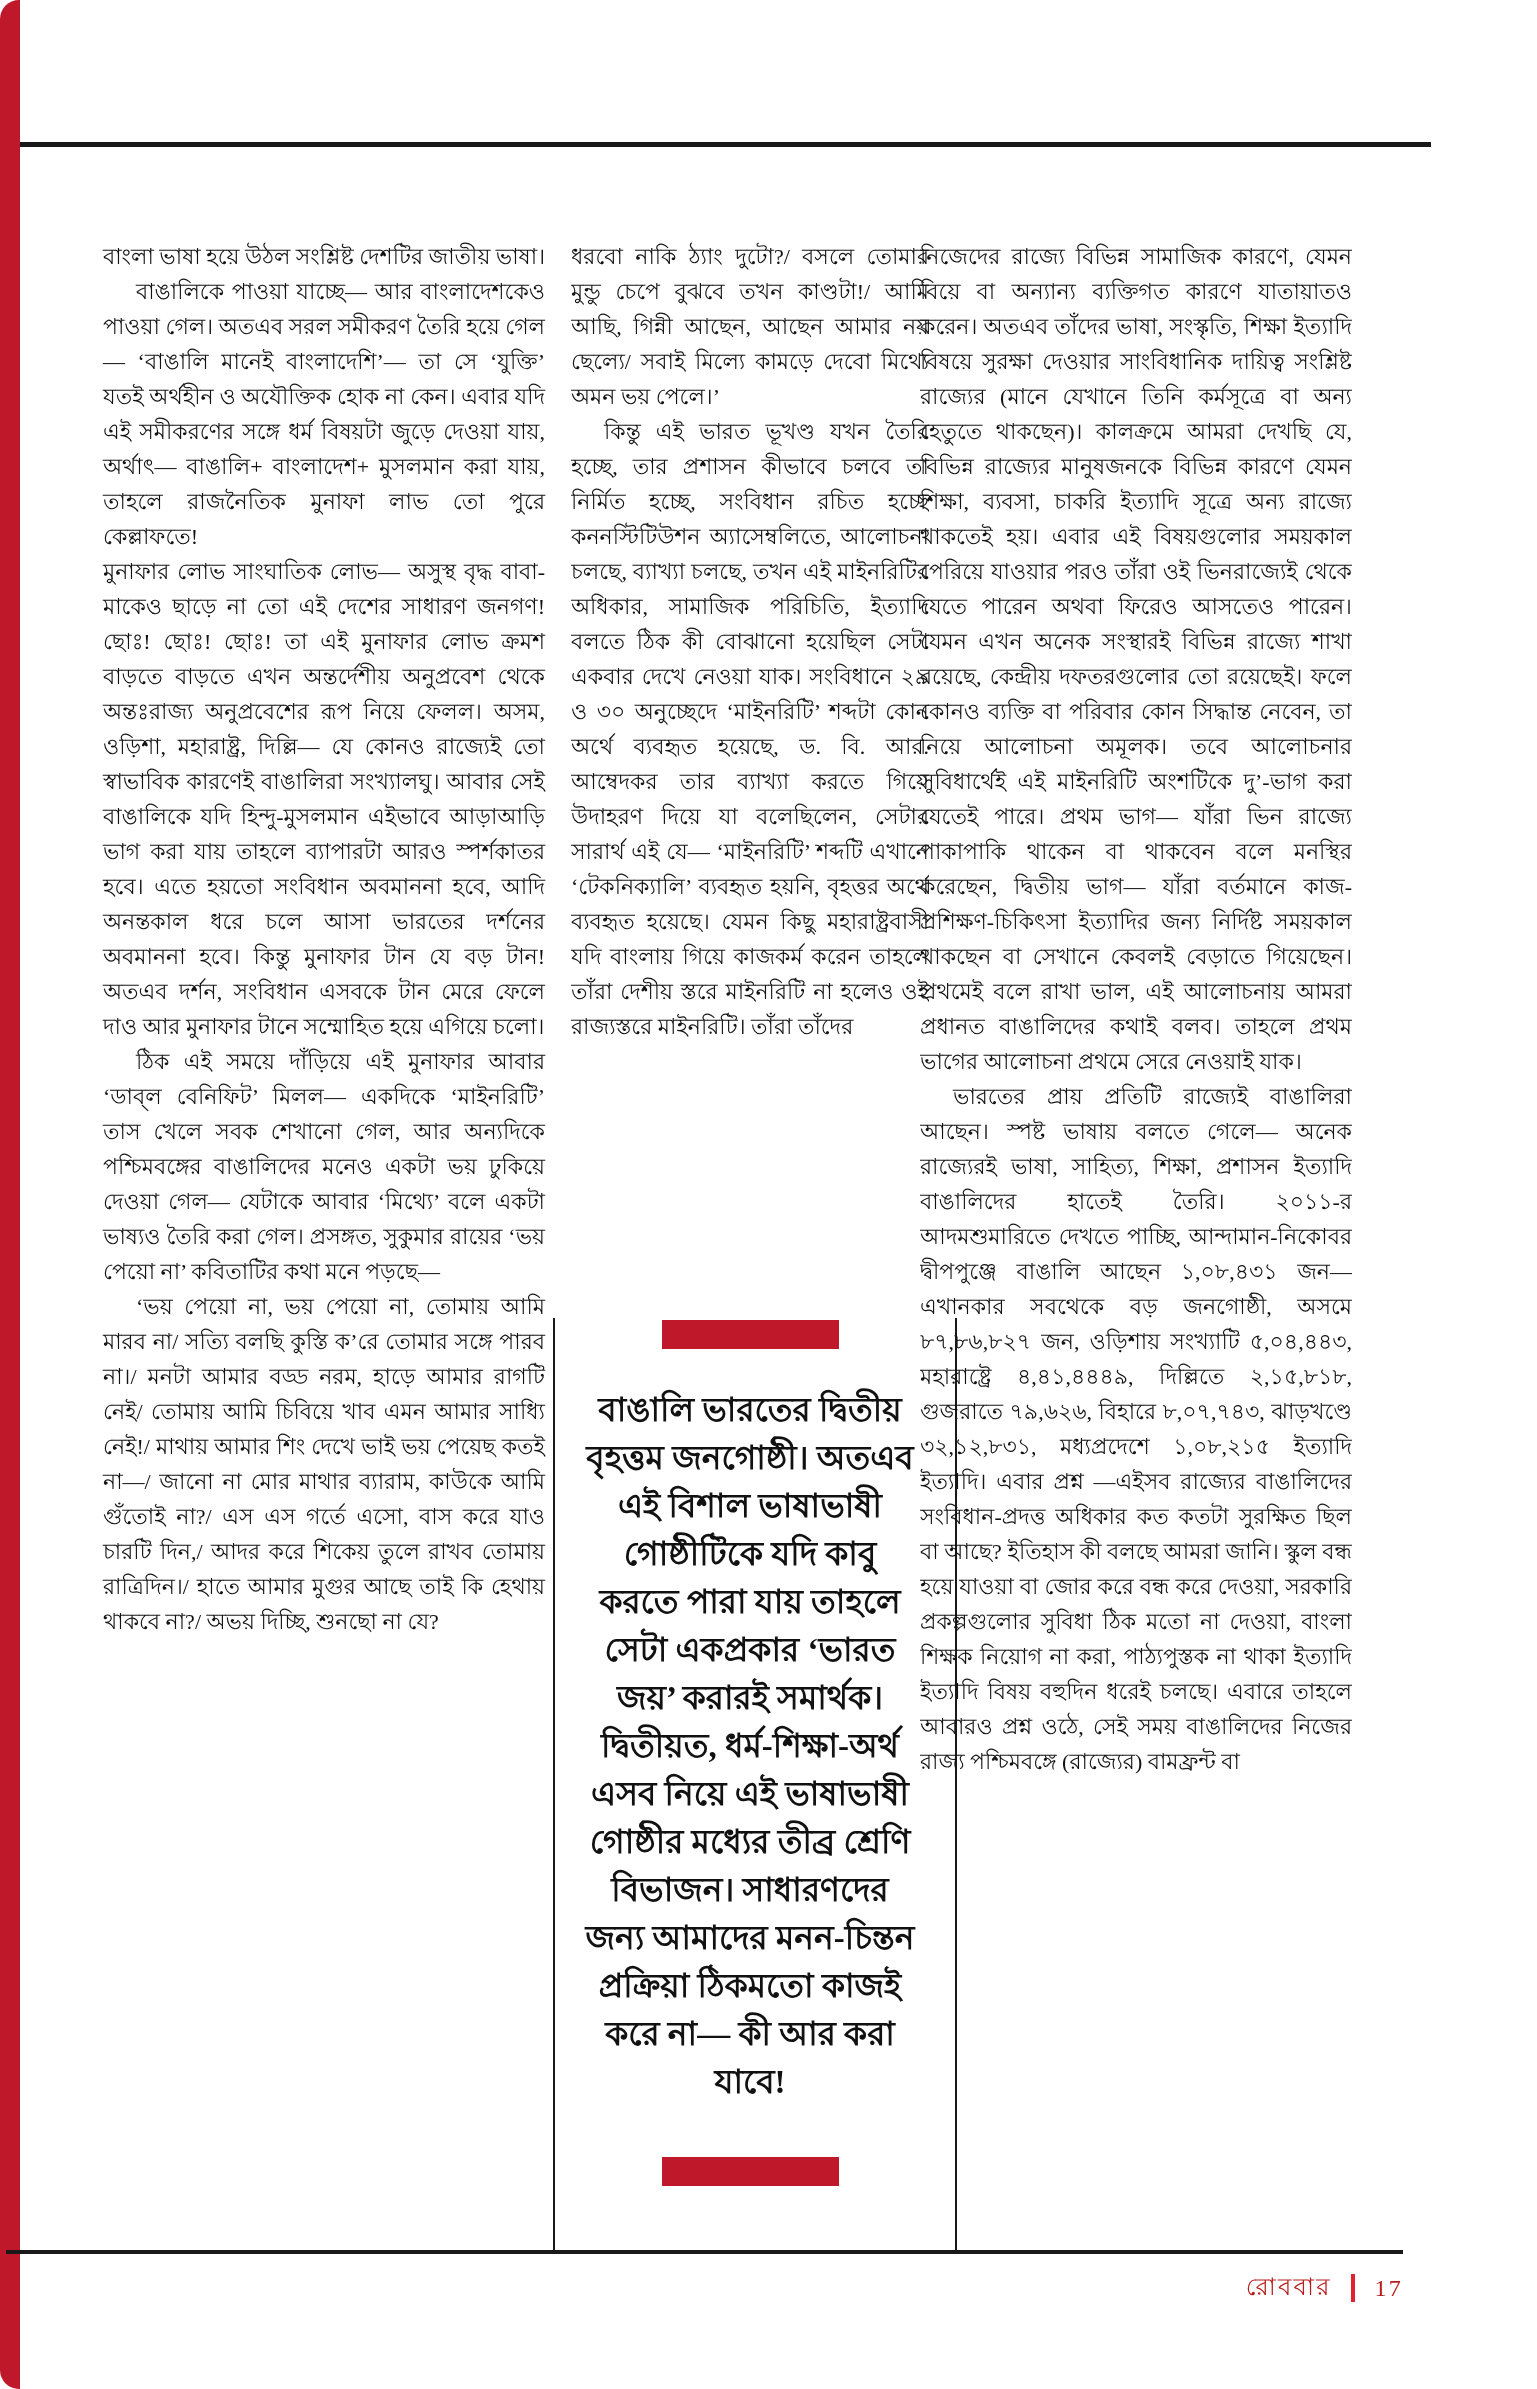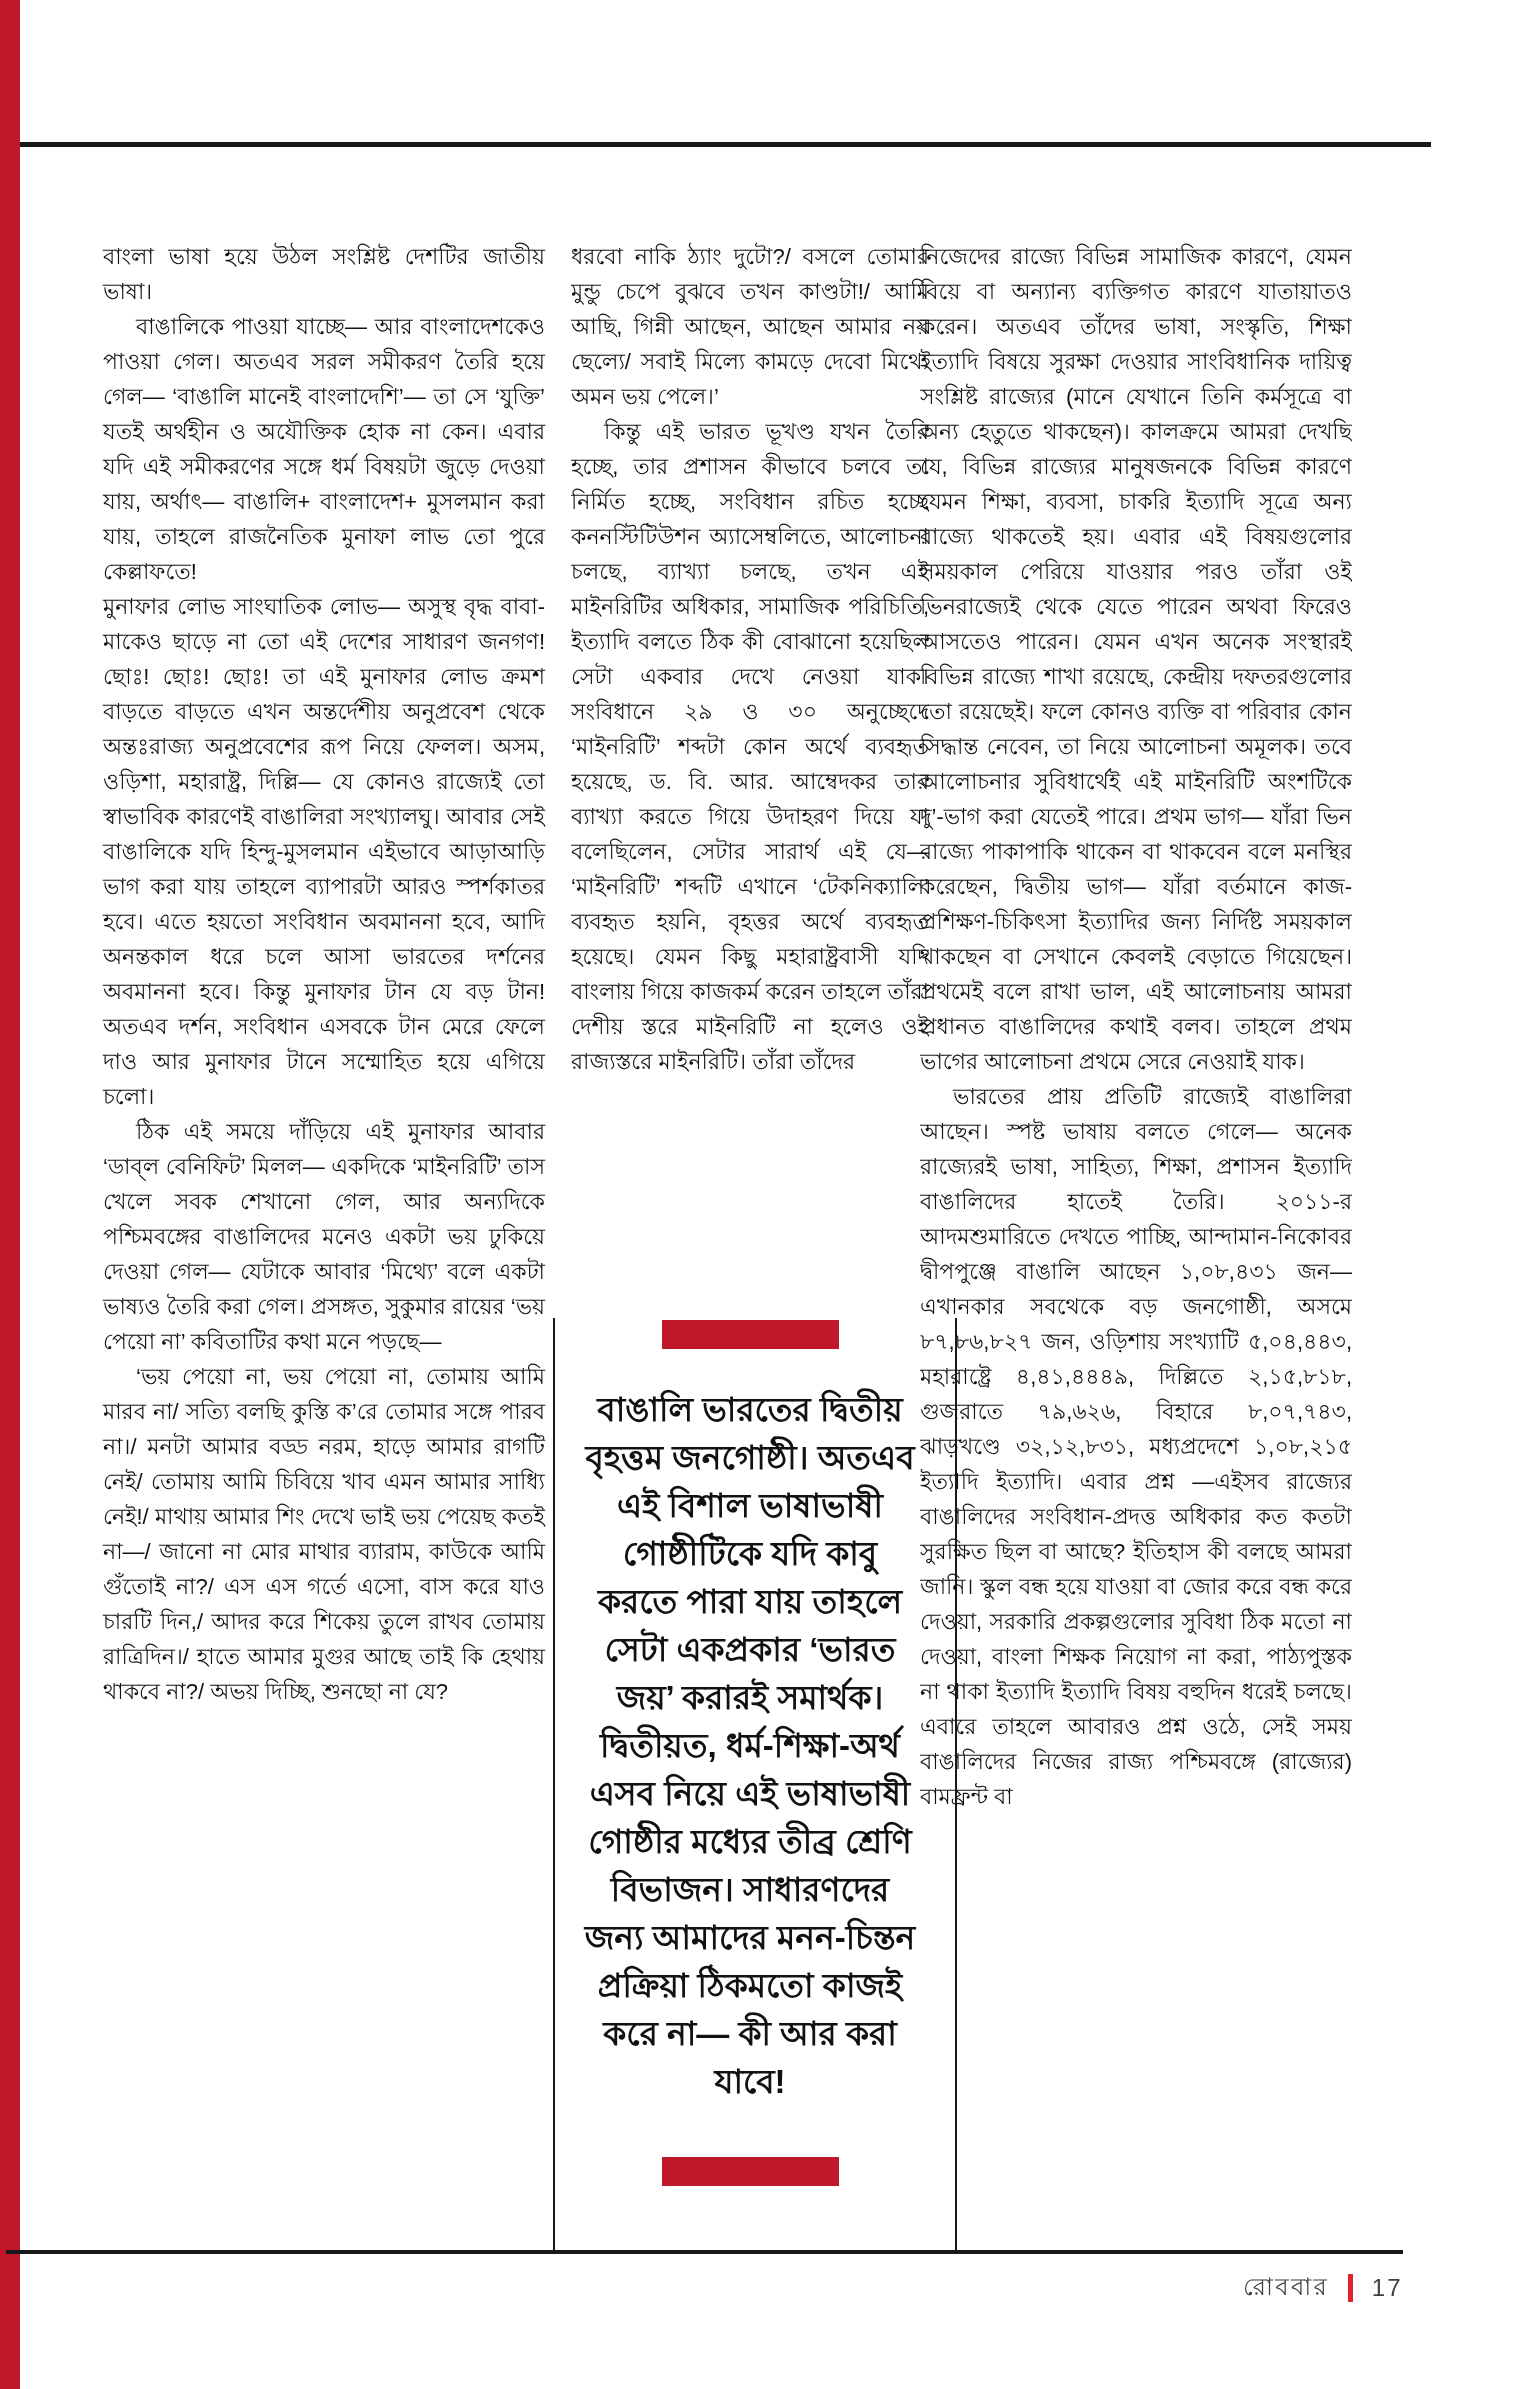--- a/index.html
+++ b/index.html
@@ -2,22 +2,23 @@
 <html lang="bn" style="font-size:12.4px"><head>
 <meta charset="utf-8">
 <style>
   html,body{margin:0;padding:0;background:#ffffff;}
   .page{
     position:relative;
     width:1538px;
     height:2389px;
     background:#ffffff;
     overflow:hidden;
-    font-family:Liberation Sans, sans-serif;
+    font-family:Liberation Serif, serif;
     color:#121212;
+    border-radius:19px;
   }
   
   .edge-strip{
     position:absolute;
     left:0;top:0;
     width:20px;height:2389px;
     background:#c0182b;
   }
   .top-rule{
     position:absolute;
@@ -74,21 +75,21 @@
   }
   .footer{
     position:absolute;
     top:2268px;
     right:135px;
     display:flex;
     align-items:center;
     gap:19px;
     font-size:24px;
     letter-spacing:2.3px;
-    color:#404040;
+    color:#b91c1c;
   }
   .footer-sep{
     display:inline-block;
     width:4.7px;height:28px;
     background:#e02330;
   }
 </style>
 </head>
 <body>
 

